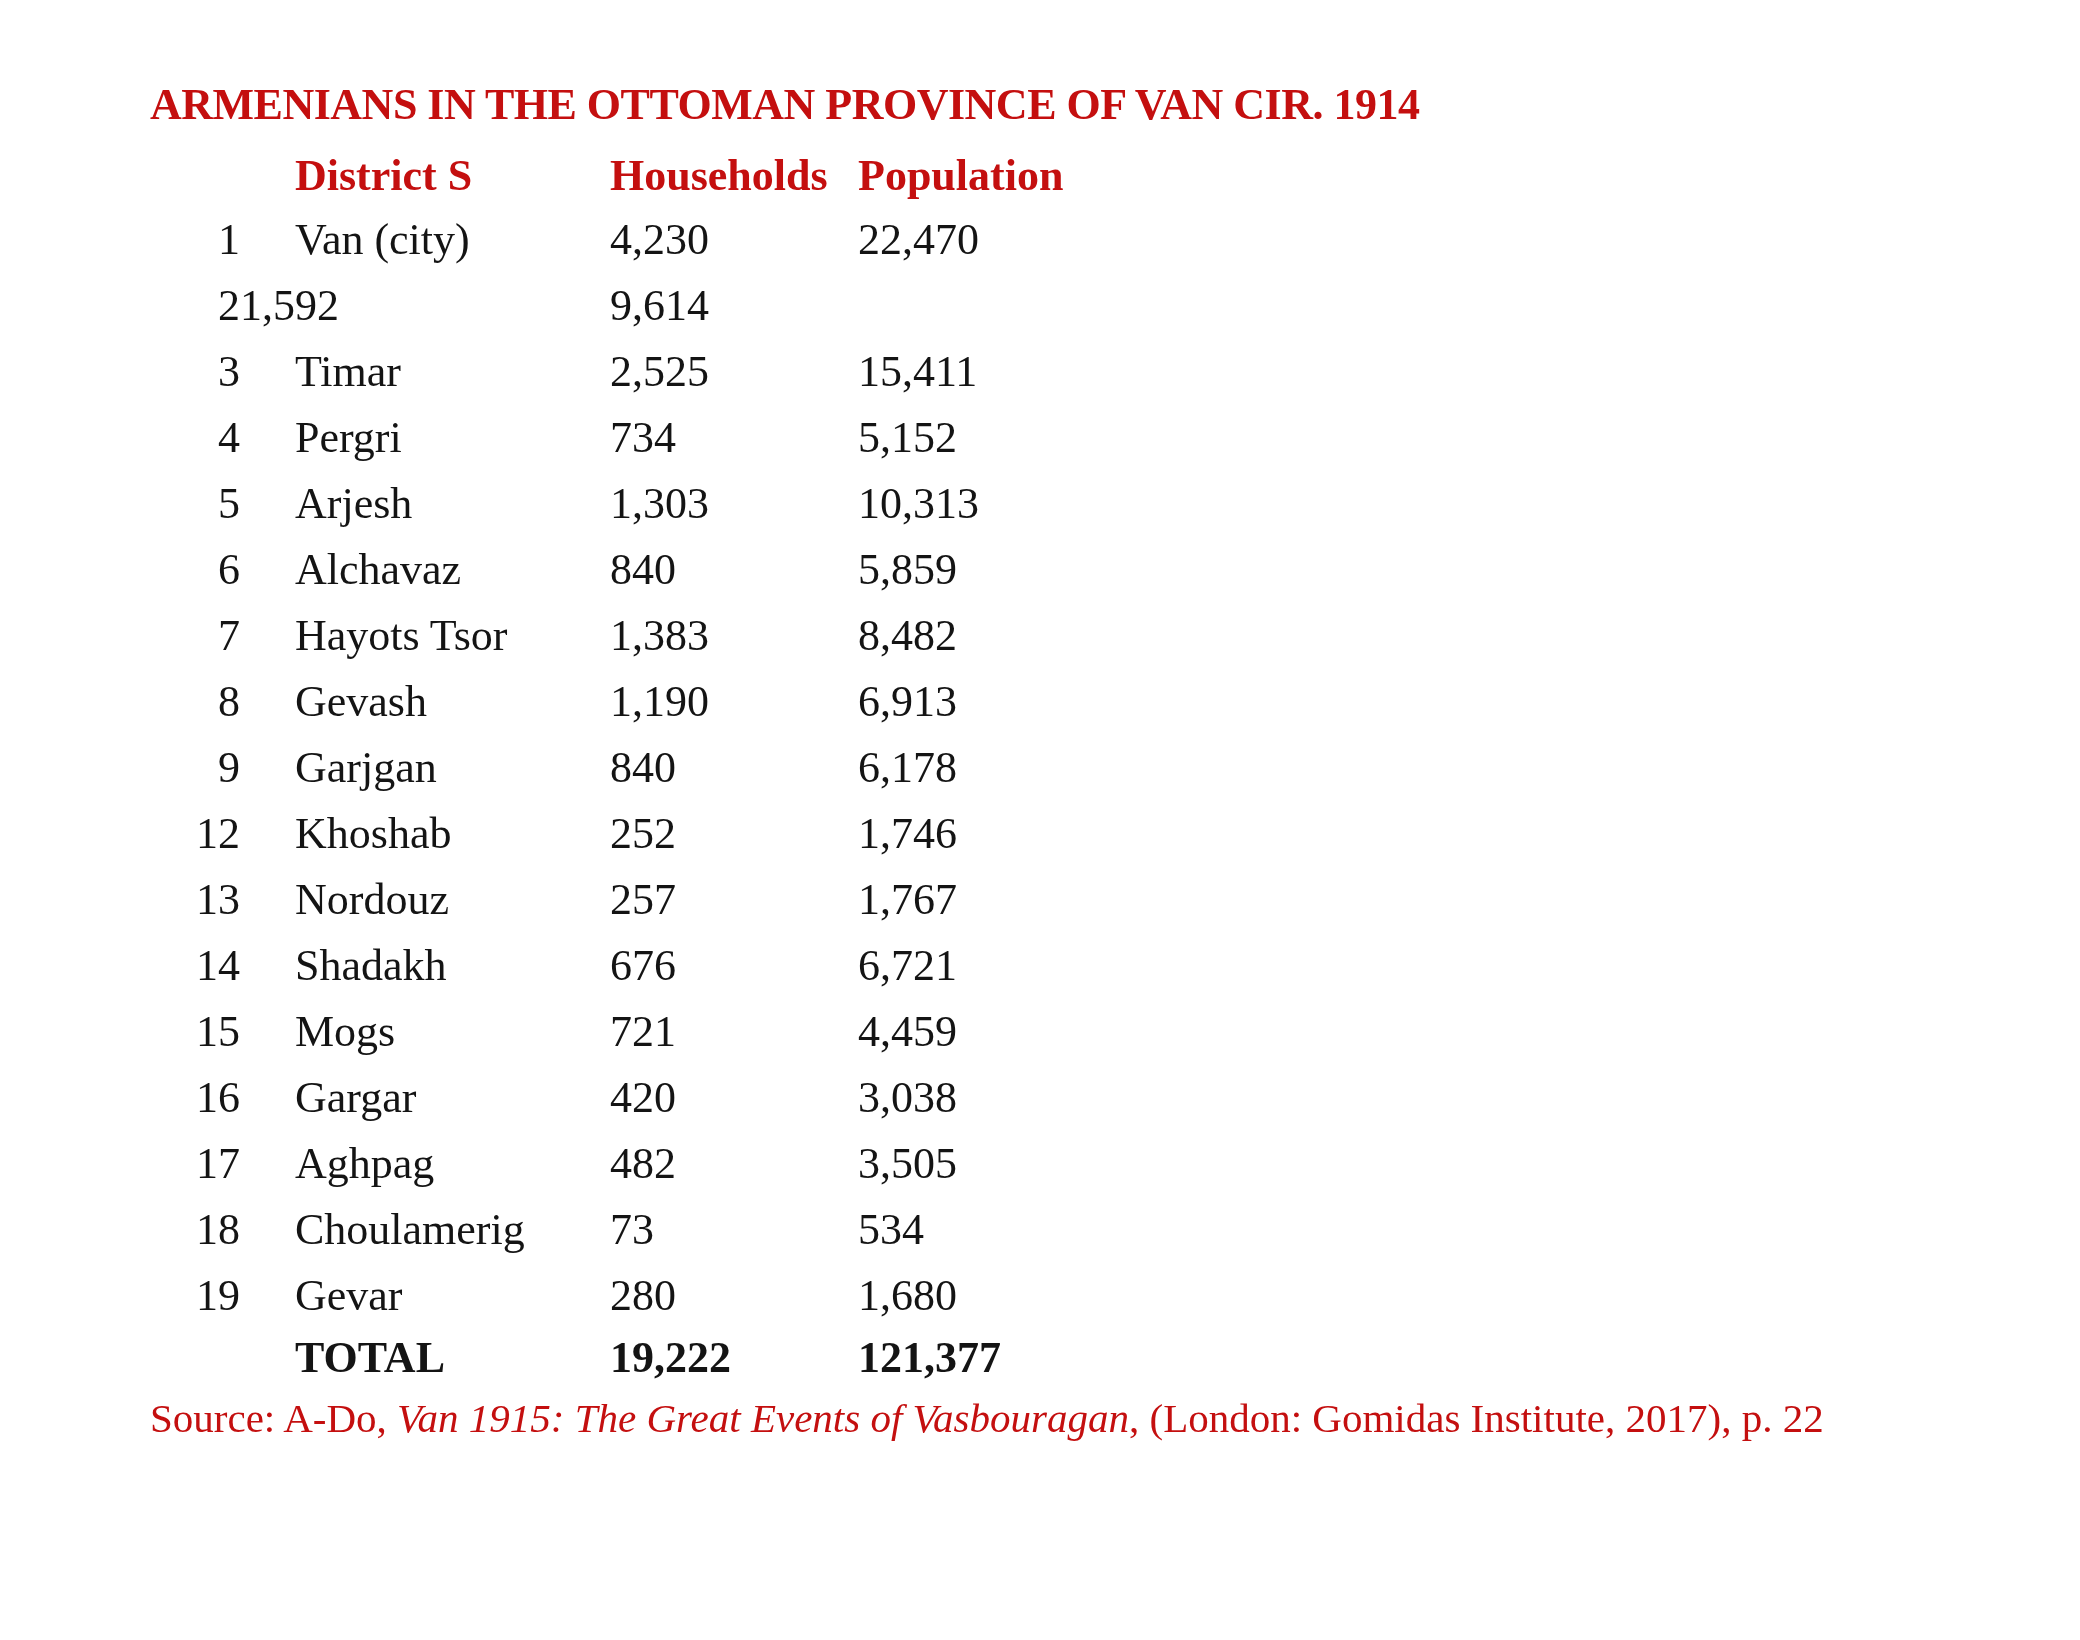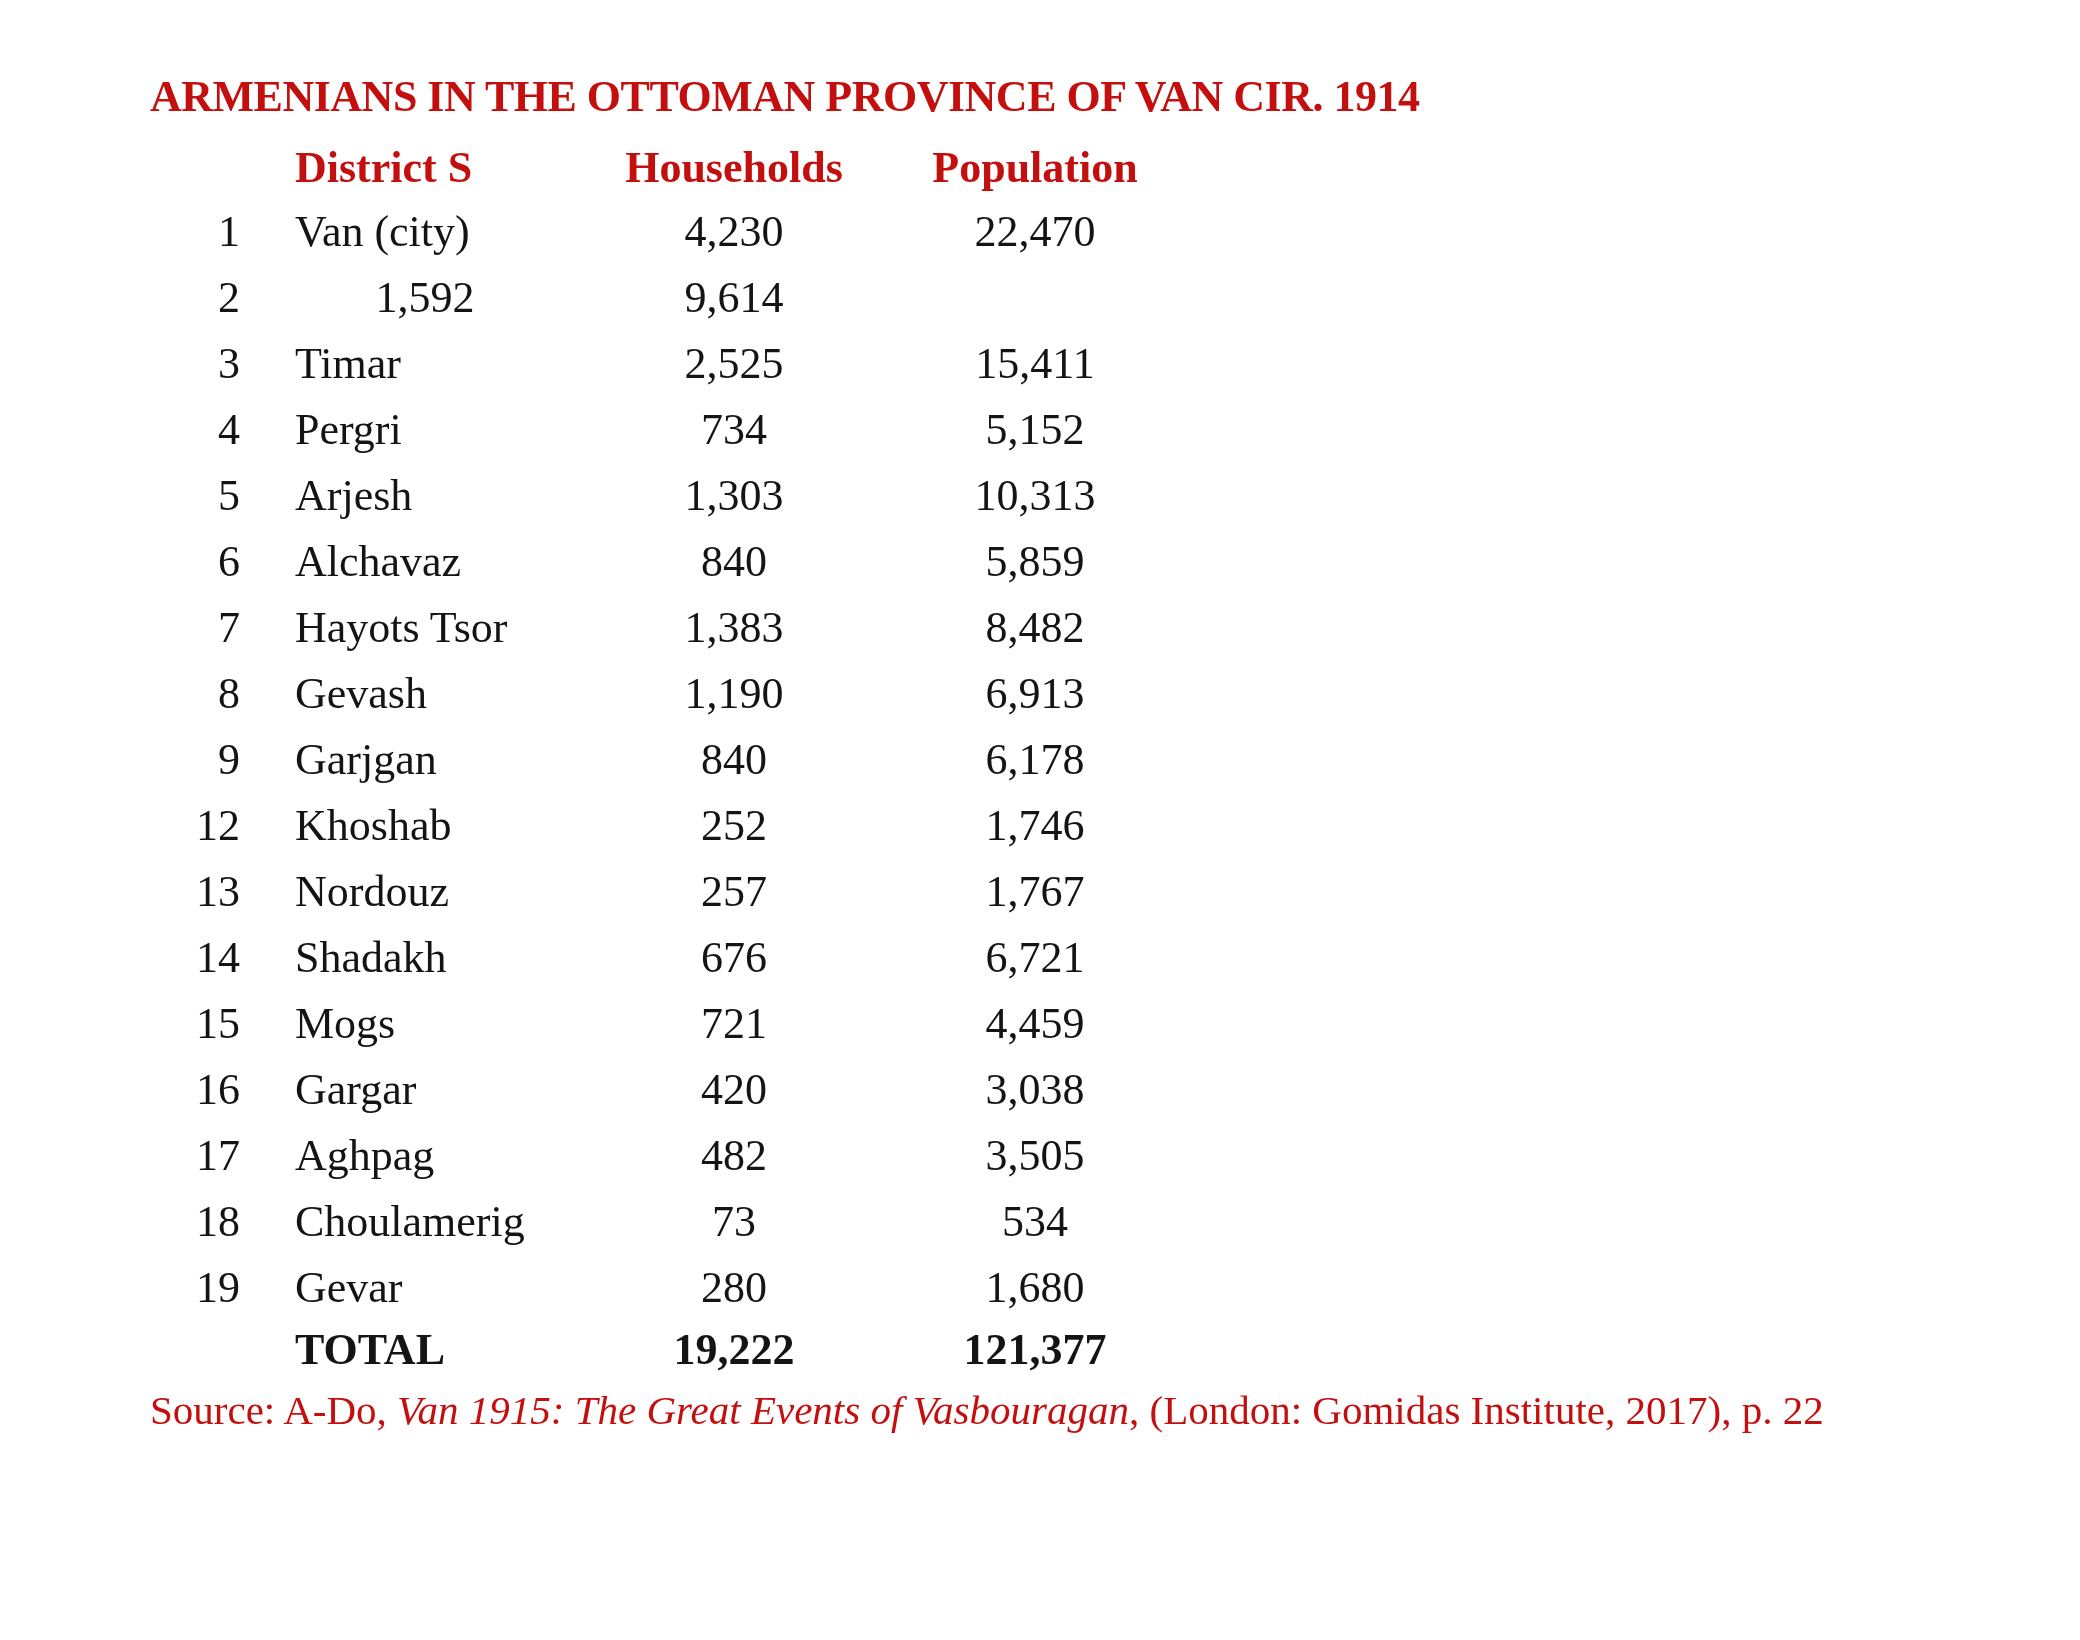--- a/index.html
+++ b/index.html
@@ -9,21 +9,21 @@
     width: 2080px;
     height: 1640px;
     background: var(--bg);
     font-family: "Liberation Serif", "DejaVu Serif", serif;
     position: relative;
     overflow: hidden;
   }
   .page {
     position: absolute;
     left: 150px;
-    top: 68px;
+    top: 76px;
     width: 1900px;
   }
   .title {
     color: var(--accent);
     font-weight: bold;
     font-size: 44px;
     line-height: 58px;
     letter-spacing: -0.5px;
     white-space: nowrap;
   }
@@ -39,21 +39,21 @@
   .row.header-row {
     height: 62px;
     color: var(--accent);
     font-weight: bold;
     font-size: 44px;
   }
   .row.total-row { height: 58px; font-weight: bold; }
   .cell { white-space: nowrap; }
   .cell.num { text-align: right; }
   .cell.district { padding-left: 55px; text-align: left; }
-  .cell.households, .cell.population { text-align: center; }
+  .cell.households, .cell.population { text-align: left; }
   .source-line {
     margin-top: 6px;
     color: var(--accent);
     font-size: 41px;
     line-height: 52px;
     white-space: nowrap;
   }
   .source-line .book { font-style: italic; font-family: Liberation Serif, serif; }
 </style>
 </head>

